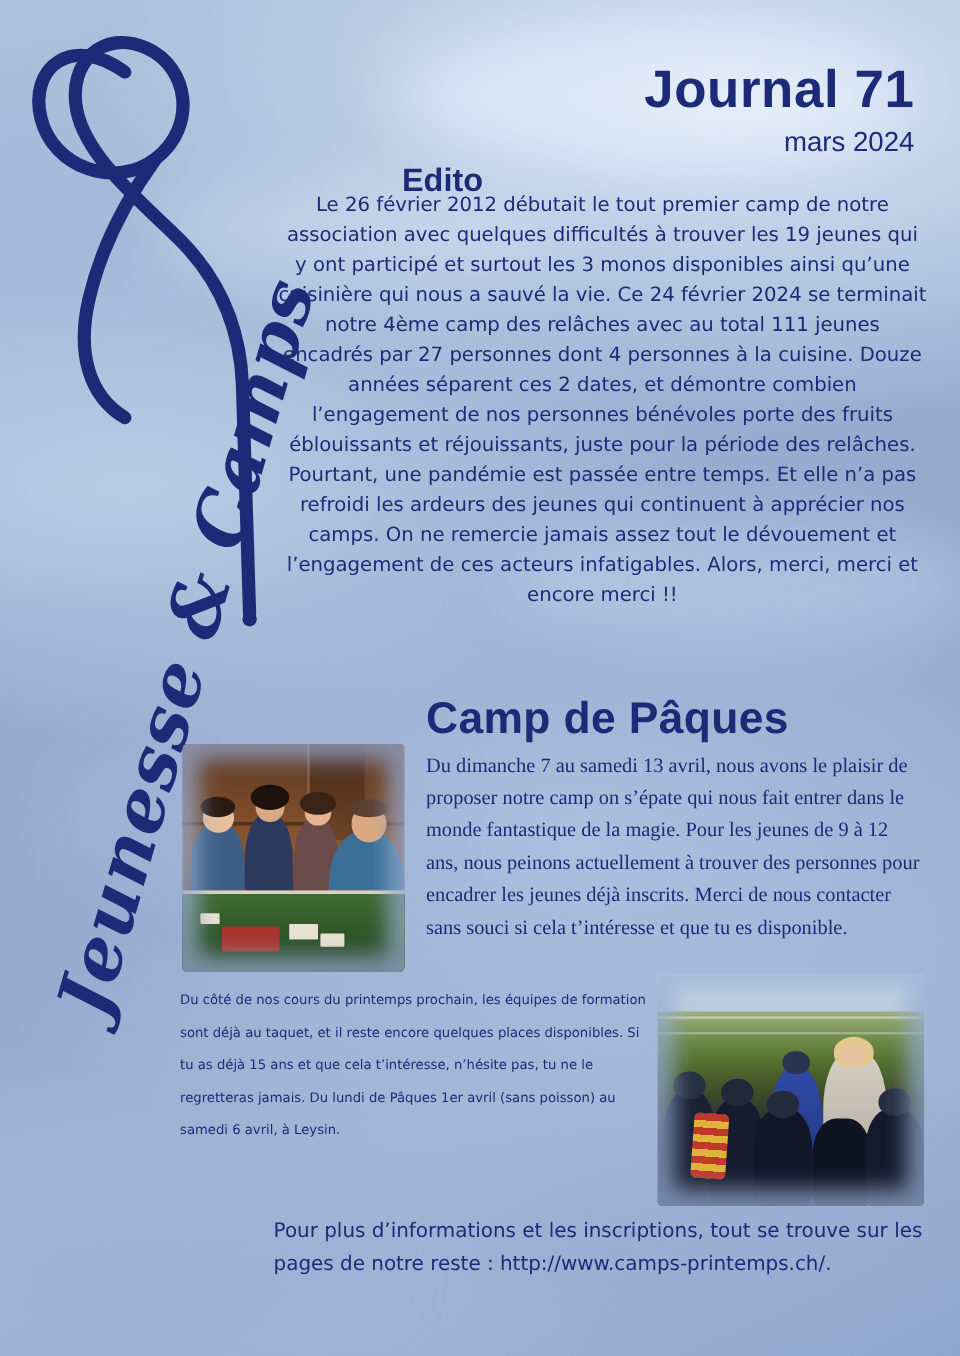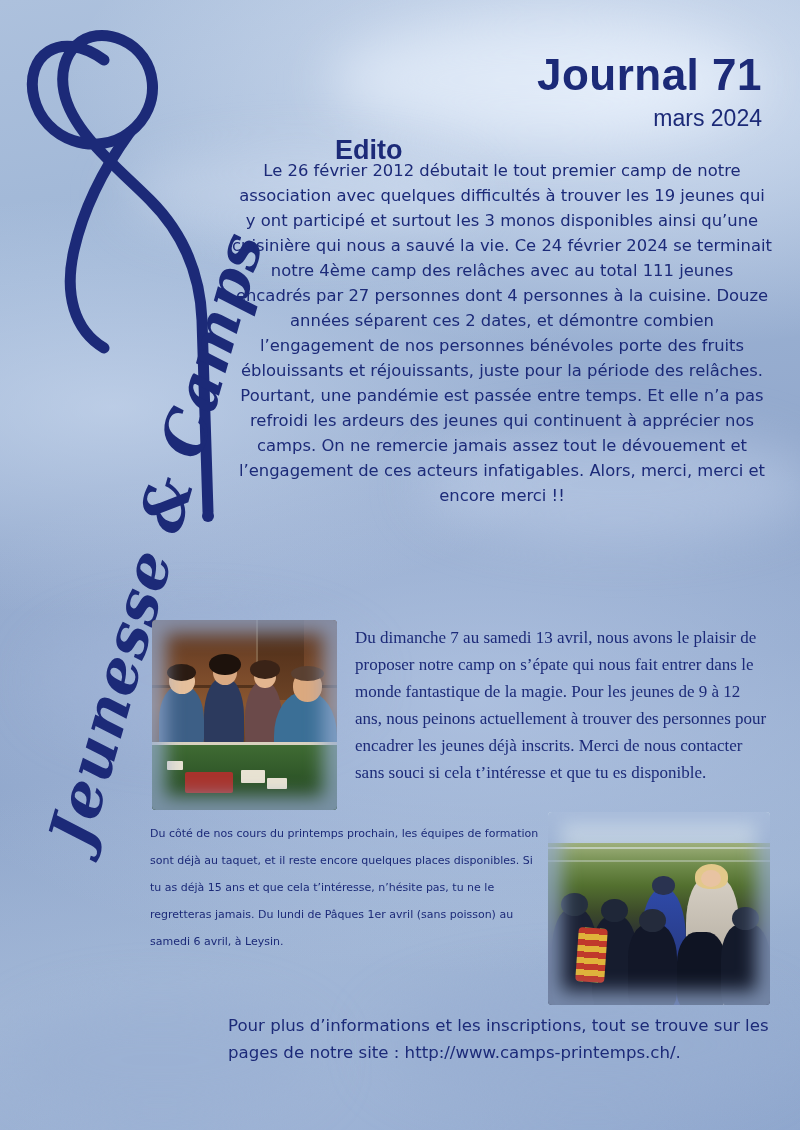--- a/index.html
+++ b/index.html
@@ -293,23 +293,24 @@
   </div>
 
   <div class="vertical-title">Jeunesse &amp; Camps</div>
 
   <div class="journal-title">Journal 71</div>
   <div class="journal-date">mars 2024</div>
 
   <div class="edito-title">Edito</div>
   <div class="edito-body">Le 26 février 2012 débutait le tout premier camp de notre association avec quelques difficultés à trouver les 19 jeunes qui y ont participé et surtout les 3 monos disponibles ainsi qu’une cuisinière qui nous a sauvé la vie. Ce 24 février 2024 se terminait notre 4ème camp des relâches avec au total 111 jeunes encadrés par 27 personnes dont 4 personnes à la cuisine. Douze années séparent ces 2 dates, et démontre combien l’engagement de nos personnes bénévoles porte des fruits éblouissants et réjouissants, juste pour la période des relâches. Pourtant, une pandémie est passée entre temps. Et elle n’a pas refroidi les ardeurs des jeunes qui continuent à apprécier nos camps. On ne remercie jamais assez tout le dévouement et l’engagement de ces acteurs infatigables. Alors, merci, merci et encore merci !!</div>
 
+  <div class="camp-title">Camp de Pâques</div>
   <div class="camp-p1">Du dimanche 7 au samedi 13 avril, nous avons le plaisir de proposer notre camp on s’épate qui nous fait entrer dans le monde fantastique de la magie. Pour les jeunes de 9 à 12 ans, nous peinons actuellement à trouver des personnes pour encadrer les jeunes déjà inscrits. Merci de nous contacter sans souci si cela t’intéresse et que tu es disponible.</div>
   <div class="camp-p2">Du côté de nos cours du printemps prochain, les équipes de formation sont déjà au taquet, et il reste encore quelques places disponibles. Si tu as déjà 15 ans et que cela t’intéresse, n’hésite pas, tu ne le regretteras jamais. Du lundi de Pâques 1er avril (sans poisson) au samedi 6 avril, à Leysin.</div>
-  <div class="camp-p3">Pour plus d’informations et les inscriptions, tout se trouve sur les pages de notre site : http://www.camps-printemps.ch/.</div>
+  <div class="camp-p3">Pour plus d’informations et les inscriptions, tout se trouve sur les pages de notre reste : http://www.camps-printemps.ch/.</div>
 
   <div class="photo photo-1">
     <div class="p1-bg"></div>
     <div class="p1-wall-line"></div>
     <div class="p1-door"></div>
 
     <div class="p1-person" style="left:4%;  top:34%; width:24%; height:40%; background:#3d5f86;"></div>
     <div class="p1-head" style="left:9%;  top:26%; width:14%; height:13%; background:#e6c09c;"></div>
     <div class="p1-head" style="left:8%;  top:23%; width:16%; height:9%;  background:#2b1b12;"></div>
 

